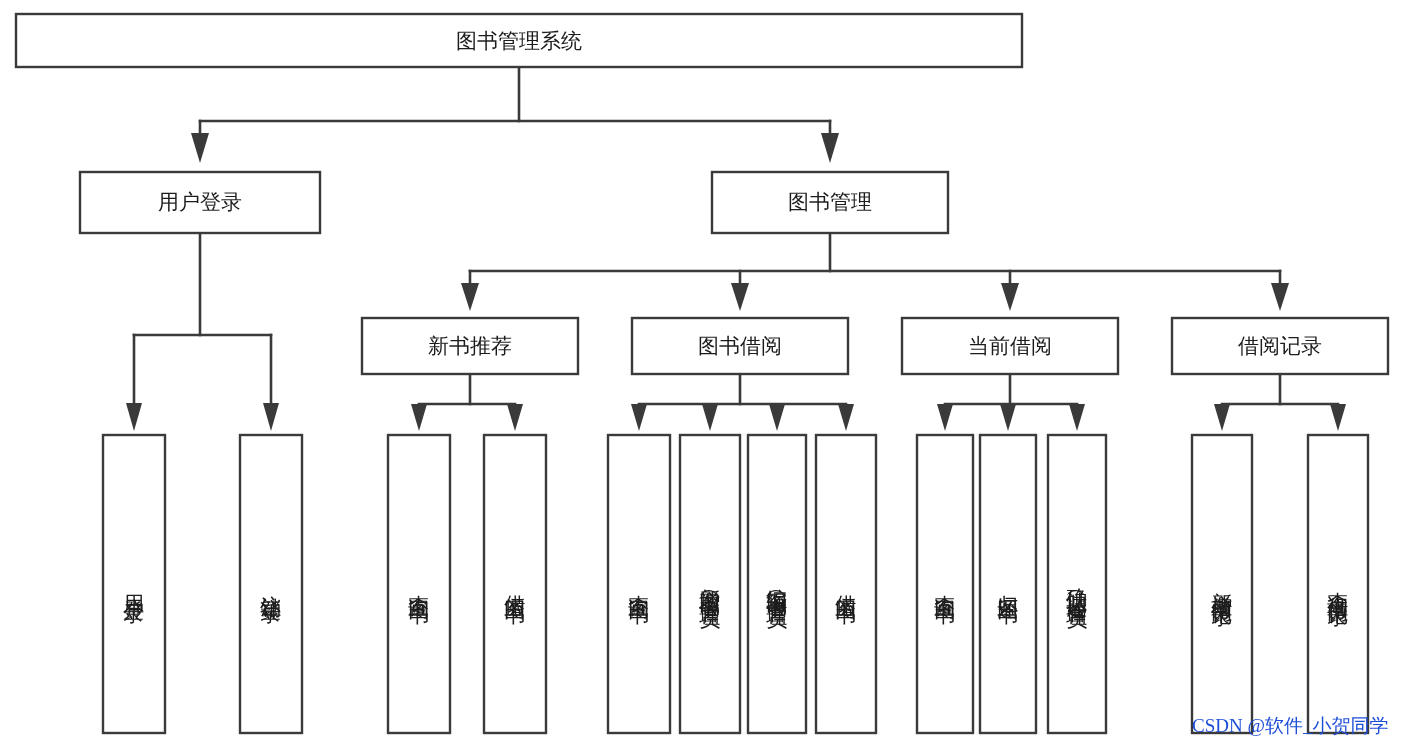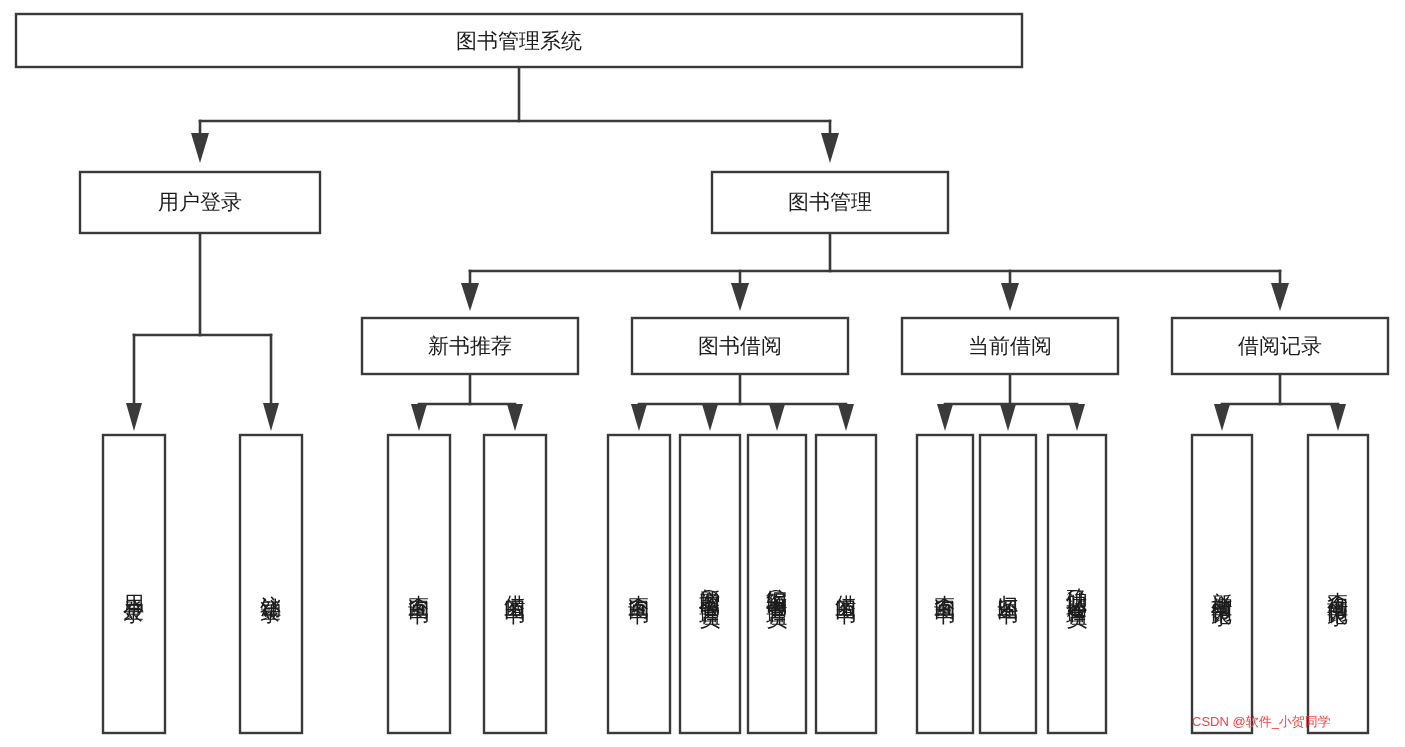--- a/index.html
+++ b/index.html
@@ -59,23 +59,23 @@
     font-family: "Liberation Sans", "DejaVu Sans", sans-serif;
     font-size: 21px;
     line-height: 1.22;
     letter-spacing: 3px;
     color: #1c1c1c;
     white-space: nowrap;
     pointer-events: none;
   }
   .watermark {
     position: absolute;
-    font-family: Liberation Sans, sans-serif;
-    font-size: 13px;
-    color: #ef4444;
+    font-family: Liberation Serif, serif;
+    font-size: 19px;
+    color: #1d4ed8;
     white-space: nowrap;
     left: 1192px;
     top: 713px;
   }
 </style>
 </head>
 <body>
 
 <div id="diagram-root">
 

